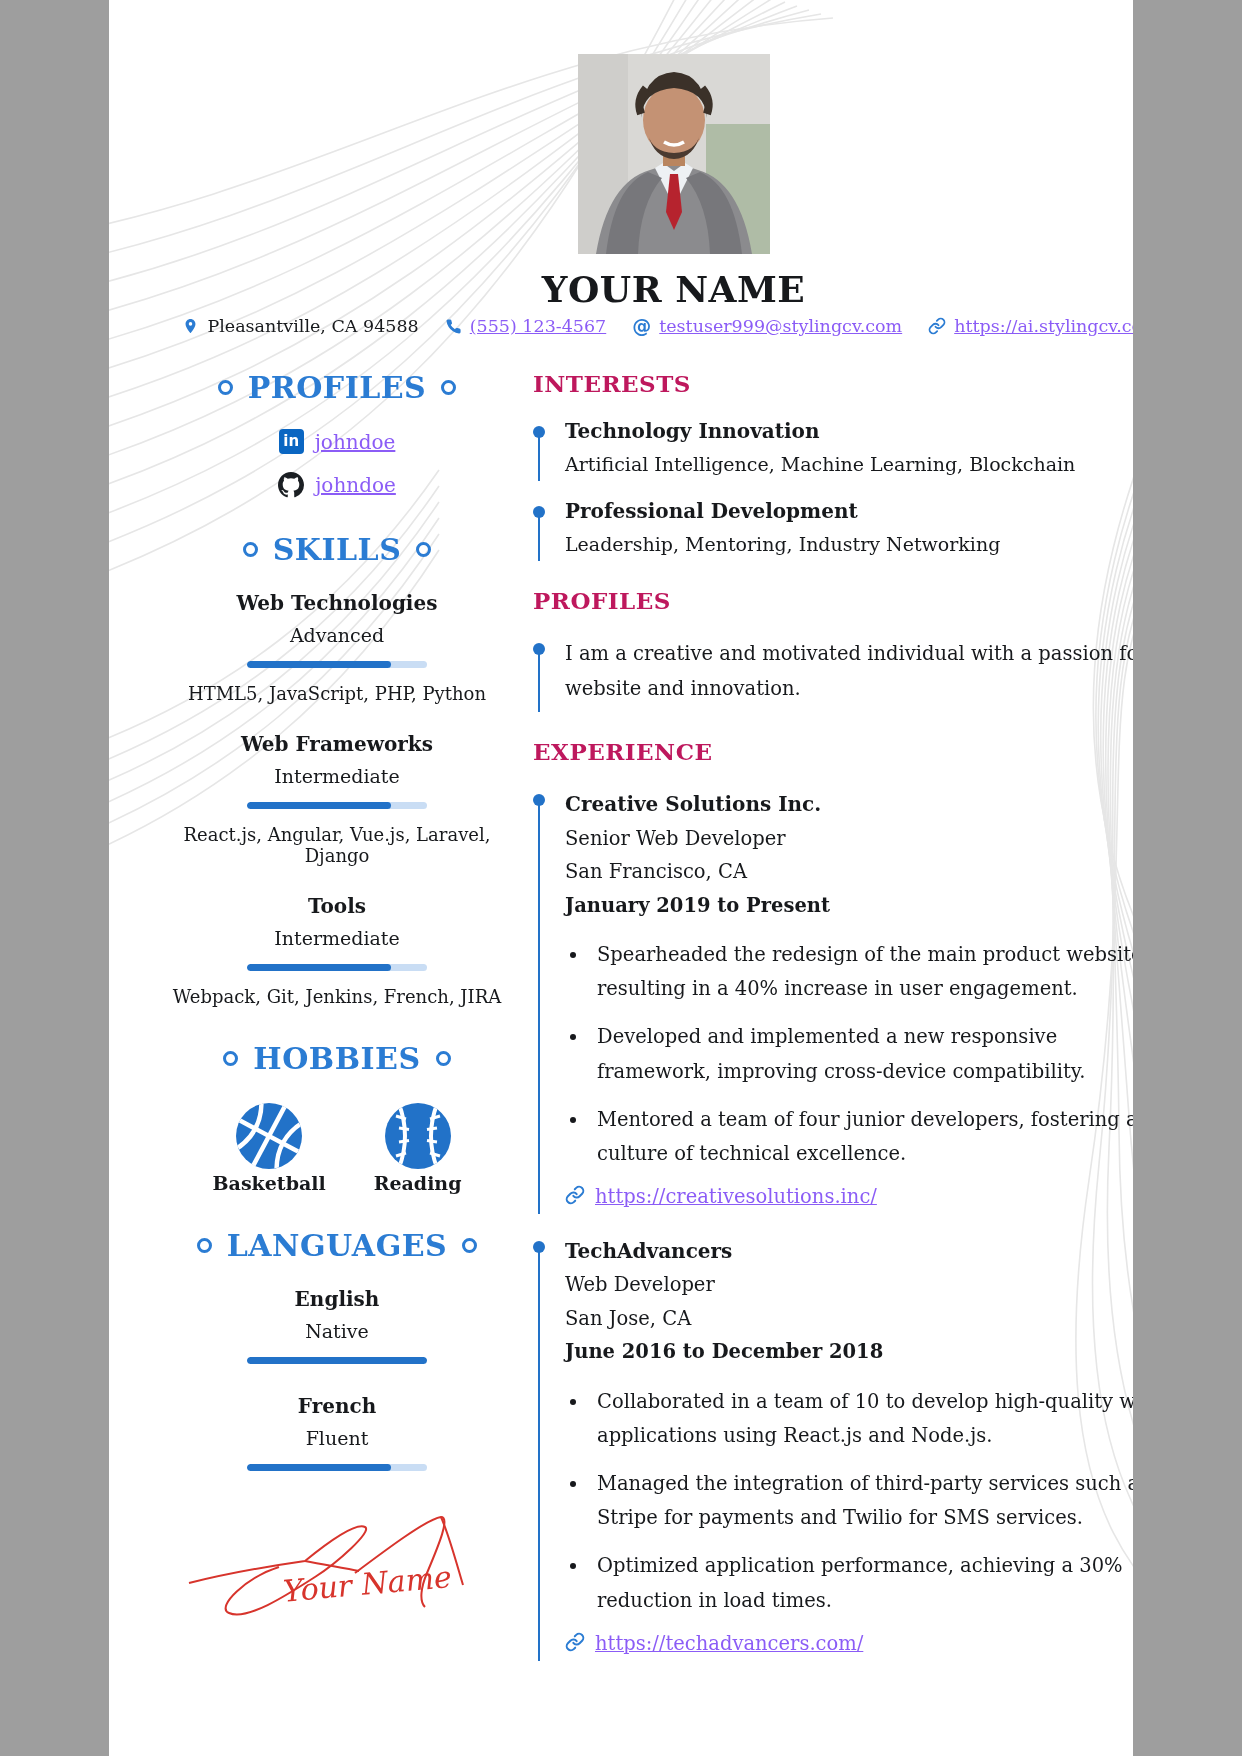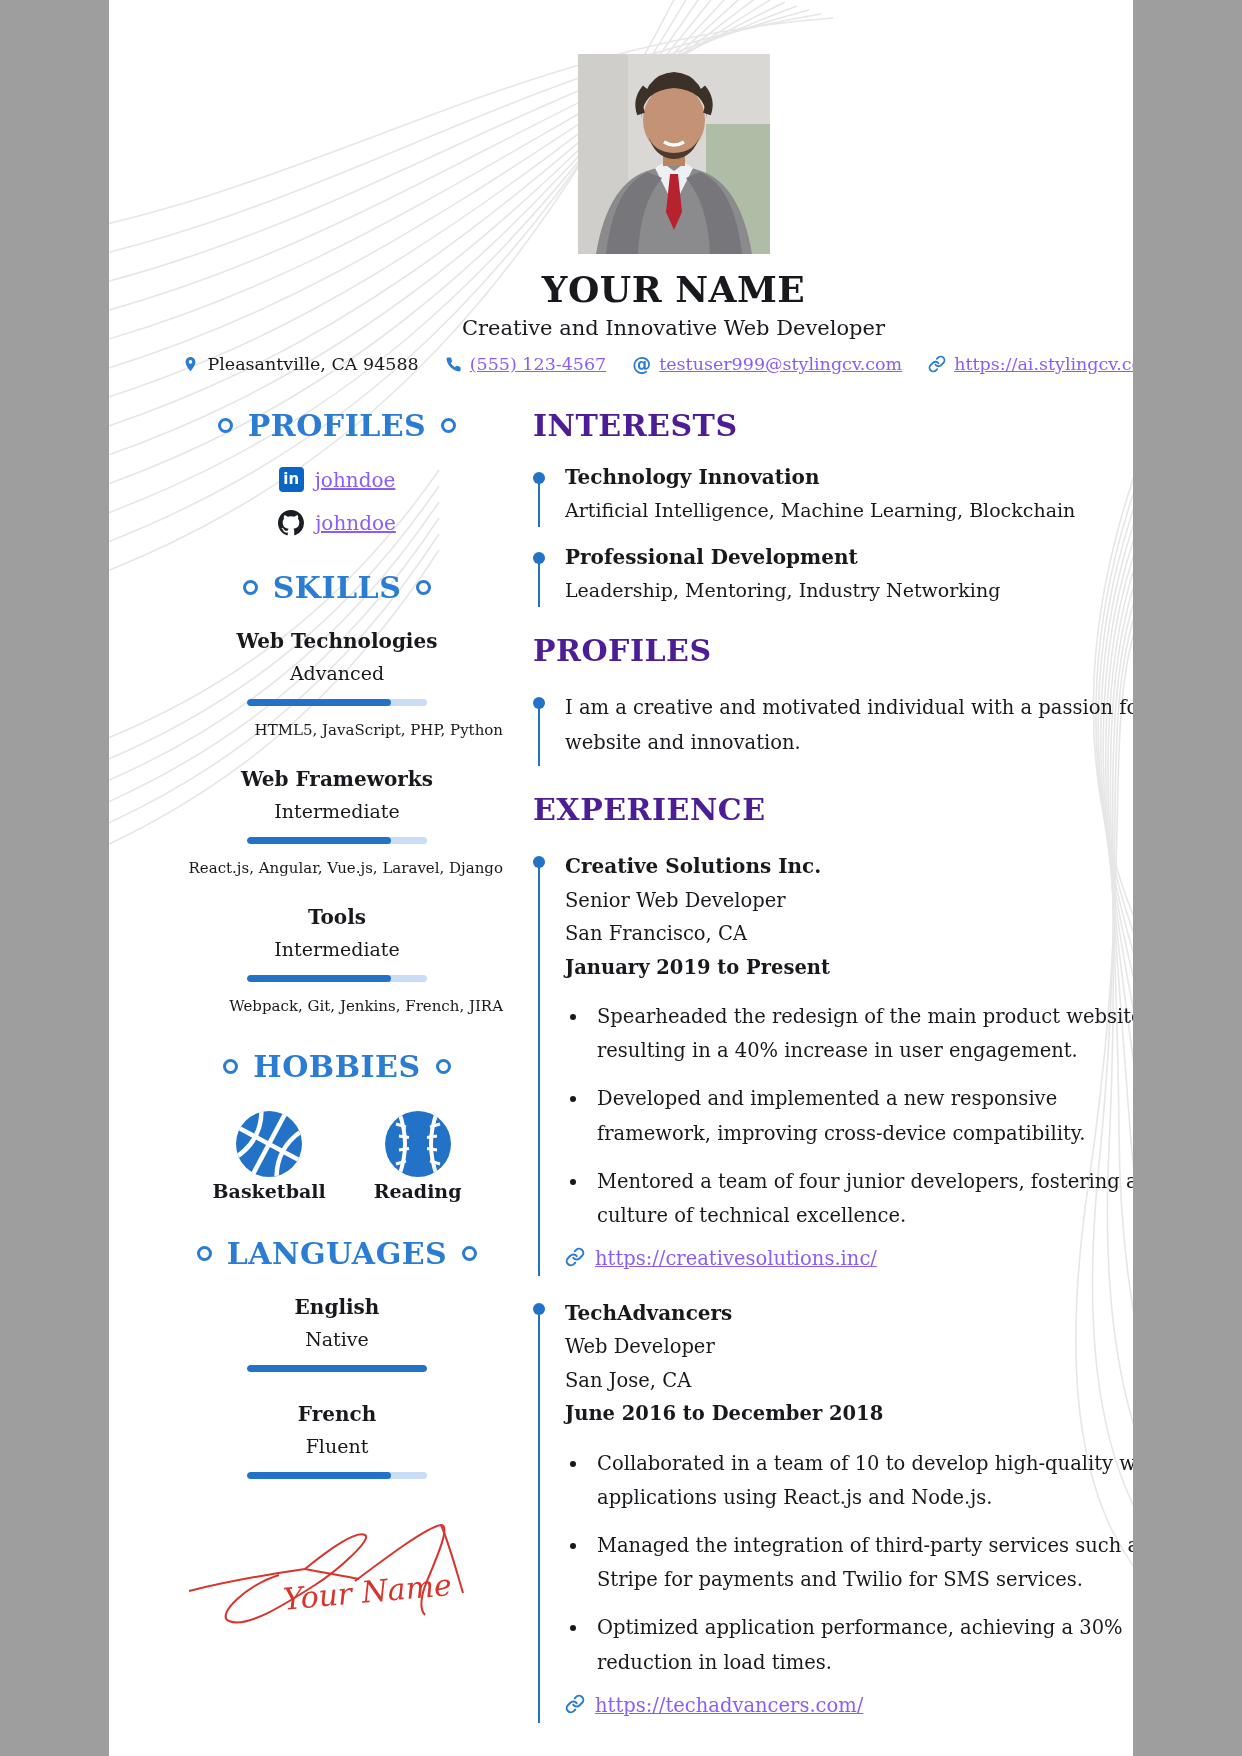--- a/index.html
+++ b/index.html
@@ -40,35 +40,35 @@
   .li-badge{width:25px;height:25px;background:#0a66c2;border-radius:4px;color:#fff;
             font-family:"DejaVu Sans",sans-serif;font-weight:700;font-size:15px;
             display:flex;align-items:center;justify-content:center;line-height:1;}
 
   
   .skill{margin-bottom:28px;}
   .skill .s-name{font-size:20px;font-weight:700;margin-bottom:9px;}
   .skill .s-level{font-size:19px;margin-bottom:15px;}
   .bar{width:180px;height:7px;border-radius:4px;background:#c9ddf4;margin:0 auto 15px;overflow:hidden;}
   .bar-fill{height:100%;border-radius:4px;background:#2272c8;}
-  .skill .s-kw{font-size:15px;text-align:right;}
+  .skill .s-kw{font-size:18px;}
   .lang{margin-bottom:30px;}
   .lang .s-name{font-size:20px;font-weight:700;margin-bottom:9px;}
   .lang .s-level{font-size:19px;margin-bottom:15px;}
 
   
   .hobby-row{display:flex;justify-content:center;gap:48px;margin-top:10px;}
   .hobby{display:flex;flex-direction:column;align-items:center;gap:0;}
   .hobby .h-label{font-size:19px;font-weight:700;}
 
   
   .sig{margin-top:34px;}
 
   
-  .rhead{color:#4c1d95;font-size:30px;font-weight:700;margin:32px 0 22px;letter-spacing:.5px;}
+  .rhead{color:#be185d;font-size:23px;font-weight:700;margin:32px 0 22px;letter-spacing:.5px;}
   .rhead:first-child{margin-top:4px;}
   .t-item{position:relative;padding-left:32px;margin-bottom:24px;}
   .t-item::before{content:"";position:absolute;left:4.5px;top:13px;bottom:-6px;width:2.5px;background:#2272c8;}
   .t-item::after{content:"";position:absolute;left:0;top:7px;width:12px;height:12px;border-radius:50%;background:#2272c8;}
   .i-title{font-size:20px;font-weight:700;margin-bottom:10px;}
   .i-kw{font-size:19px;}
   .sum-text{font-size:19.5px;line-height:1.8;}
   .job-line{font-size:19.5px;line-height:1.72;}
   .job-company{font-weight:700;font-size:20px;}
   .job-dates{font-weight:700;}
@@ -128,21 +128,20 @@
         <path d="M60 200 Q62 150 84 124 L70 118 Q36 132 28 200 Z" fill="#77777b"></path>
         <path d="M132 200 Q130 150 108 124 L122 118 Q156 132 164 200 Z" fill="#77777b"></path>
         <rect x="85" y="92" width="22" height="20" fill="#b9855f"></rect>
         <ellipse cx="96" cy="66" rx="31" ry="35" fill="#c49274"></ellipse>
         <path d="M63 64 Q64 20 96 18 Q128 20 129 64 Q127 36 96 34 Q65 36 63 64 Z" fill="#3b3129"></path>
         <path d="M63 60 Q58 46 68 34 M129 60 Q134 46 124 34" stroke="#3b3129" stroke-width="8" fill="none"></path>
         <path d="M70 80 Q76 104 96 105 Q116 104 122 80 Q118 98 96 99 Q74 98 70 80 Z" fill="#4a3a30"></path>
         <path d="M86 88 Q96 94 106 88" stroke="#fff" stroke-width="3.5" fill="none"></path>
       </svg>
       <div class="name">YOUR NAME</div>
-      <div class="subtitle">Creative and Innovative Web Developer</div>
       <div class="contact">
         <span class="c-item">
           <svg width="17" height="20" viewBox="0 0 24 24">
               <path fill="#2b7cd3" d="M12 2C8.13 2 5 5.13 5 9c0 5.25 7 13 7 13s7-7.75 7-13c0-3.87-3.13-7-7-7zm0 9.5a2.5 2.5 0 1 1 0-5 2.5 2.5 0 0 1 0 5z"></path>
             </svg>
           <span>Pleasantville, CA 94588</span>
         </span>
         <span class="c-item">
           <svg width="17" height="17" viewBox="0 0 24 24">
               <path fill="#2b7cd3" d="M22 16.92v3a2 2 0 0 1-2.18 2 19.79 19.79 0 0 1-8.63-3.07 19.5 19.5 0 0 1-6-6A19.79 19.79 0 0 1 2.12 4.18 2 2 0 0 1 4.11 2h3a2 2 0 0 1 2 1.72c.13.96.36 1.9.7 2.81a2 2 0 0 1-.45 2.11L8.09 9.91a16 16 0 0 0 6 6l1.27-1.27a2 2 0 0 1 2.11-.45c.91.34 1.85.57 2.81.7A2 2 0 0 1 22 16.92z"></path>

